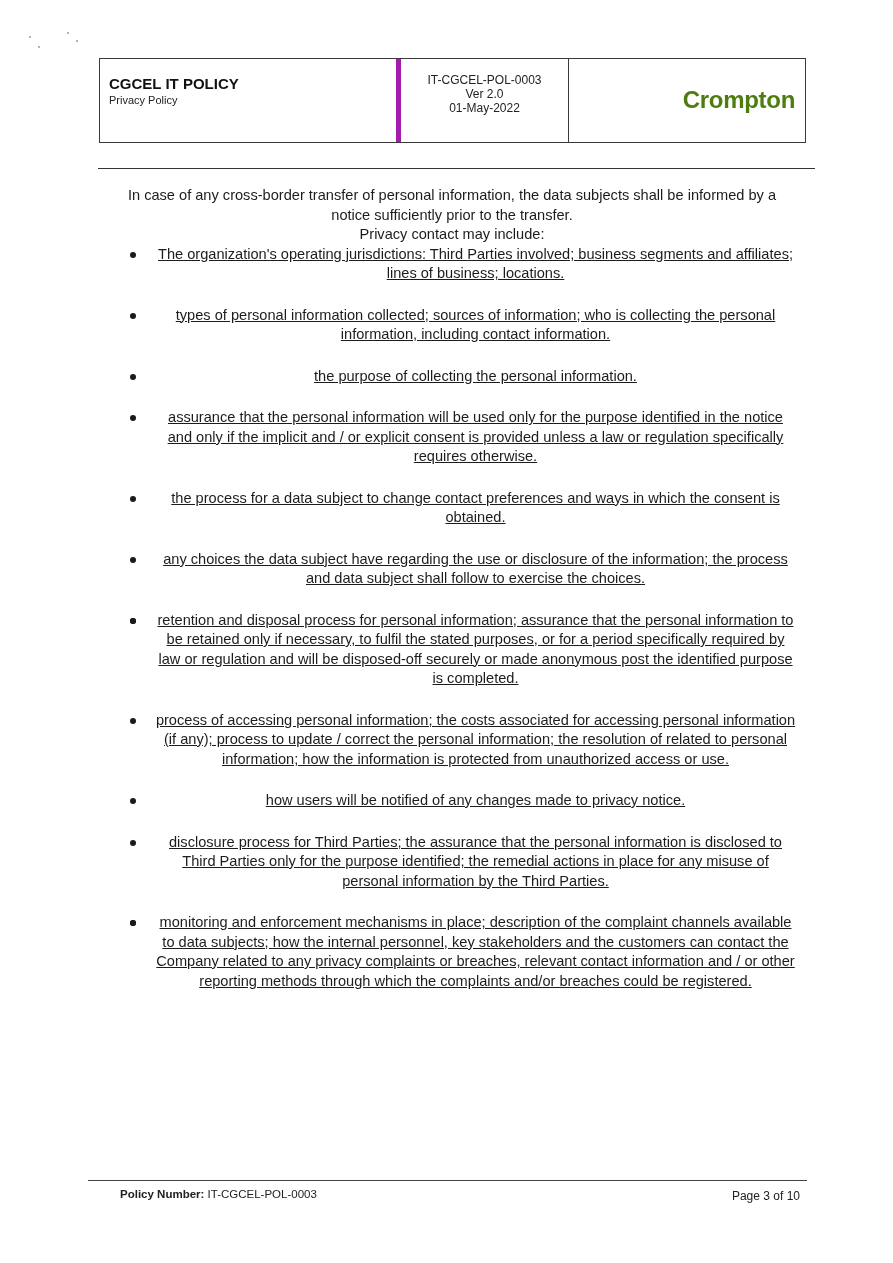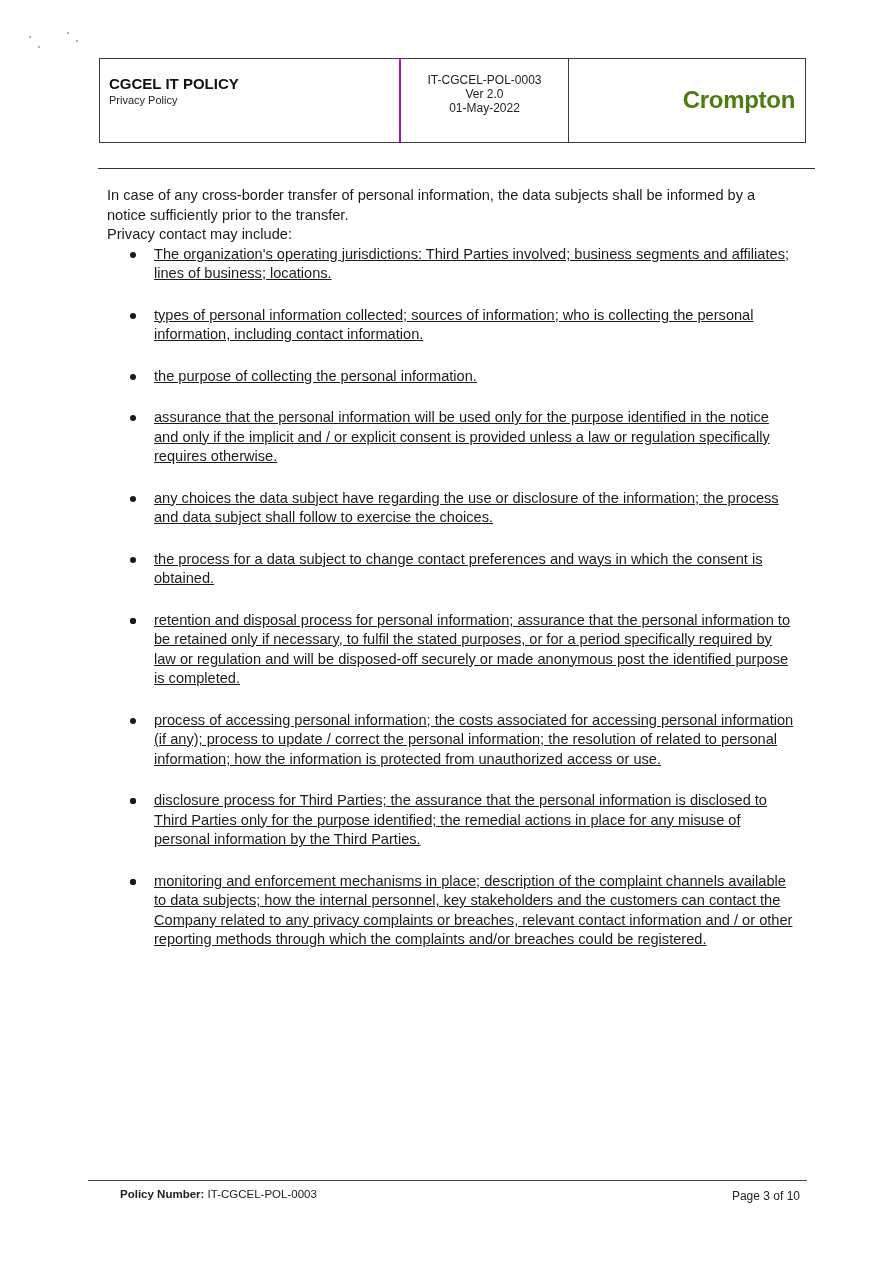--- a/index.html
+++ b/index.html
@@ -35,21 +35,21 @@
       border: 1px solid #3a3a3a;
       box-sizing: border-box;
       display: flex;
     }
     .hcell {
       box-sizing: border-box;
       height: 100%;
     }
     .hcell.left {
       width: 301px;
-      border-right: 2px solid #a21caf;
+      border-right: 5px solid #a21caf;
       padding: 16px 0 0 9px;
     }
     .hcell.mid {
       width: 168px;
       border-right: 1px solid #3a3a3a;
       text-align: center;
       padding-top: 14px;
       font-size: 12px;
       line-height: 14px;
       color: #222;
@@ -89,20 +89,21 @@
     }
     .content {
       position: absolute;
       left: 107px;
       top: 186px;
       width: 690px;
       font-family: "Liberation Sans", sans-serif;
       font-size: 14.6px;
       line-height: 19.5px;
       color: #1c1c1c;
+      text-align: center;
     }
     .para { margin: 0; }
     ul.notice-list {
       list-style: none;
       margin: 0;
       padding: 0;
     }
     ul.notice-list li {
       position: relative;
       padding-left: 47px;
@@ -170,26 +171,26 @@
 <div class="header-rule"></div>
 
 <div class="content">
   <p class="para">In case of any cross-border transfer of personal information, the data subjects shall be informed by a notice sufficiently prior to the transfer.</p>
   <p class="para">Privacy contact may include:</p>
   <ul class="notice-list">
     <li><span class="bullet"></span><span>The organization's operating jurisdictions: Third Parties involved; business segments and affiliates; lines of business; locations.</span></li>
     <li><span class="bullet"></span><span>types of personal information collected; sources of information; who is collecting the personal information, including contact information.</span></li>
     <li><span class="bullet"></span><span>the purpose of collecting the personal information.</span></li>
     <li><span class="bullet"></span><span>assurance that the personal information will be used only for the purpose identified in the notice and only if the implicit and / or explicit consent is provided unless a law or regulation specifically requires otherwise.</span></li>
+    <li><span class="bullet"></span><span>the process for a data subject to change contact preferences and ways in which the consent is obtained.</span></li>
     <li><span class="bullet"></span><span>any choices the data subject have regarding the use or disclosure of the information; the process and data subject shall follow to exercise the choices.</span></li>
-    <li><span class="bullet"></span><span>the process for a data subject to change contact preferences and ways in which the consent is obtained.</span></li>
     <li><span class="bullet"></span></li>
     <li><span class="bullet"></span><span>retention and disposal process for personal information; assurance that the personal information to be retained only if necessary, to fulfil the stated purposes, or for a period specifically required by law or regulation and will be disposed-off securely or made anonymous post the identified purpose is completed.</span></li>
     <li><span class="bullet"></span><span>process of accessing personal information; the costs associated for accessing personal information (if any); process to update / correct the personal information; the resolution of related to personal information; how the information is protected from unauthorized access or use.</span></li>
-    <li><span class="bullet"></span></li>
+    <li><span class="bullet"></span><span>how users will be notified of any changes made to privacy notice.</span></li>
     <li><span class="bullet"></span><span>disclosure process for Third Parties; the assurance that the personal information is disclosed to Third Parties only for the purpose identified; the remedial actions in place for any misuse of personal information by the Third Parties.</span></li>
     <li><span class="bullet"></span></li>
     <li><span class="bullet"></span><span>monitoring and enforcement mechanisms in place; description of the complaint channels available to data subjects; how the internal personnel, key stakeholders and the customers can contact the Company related to any privacy complaints or breaches, relevant contact information and / or other reporting methods through which the complaints and/or breaches could be registered.</span></li>
   </ul>
 </div>
 
 <div class="footer-rule"></div>
 <div class="footer-left">
   <b>Policy Number:</b>
   <span>IT-CGCEL-POL-0003</span>

